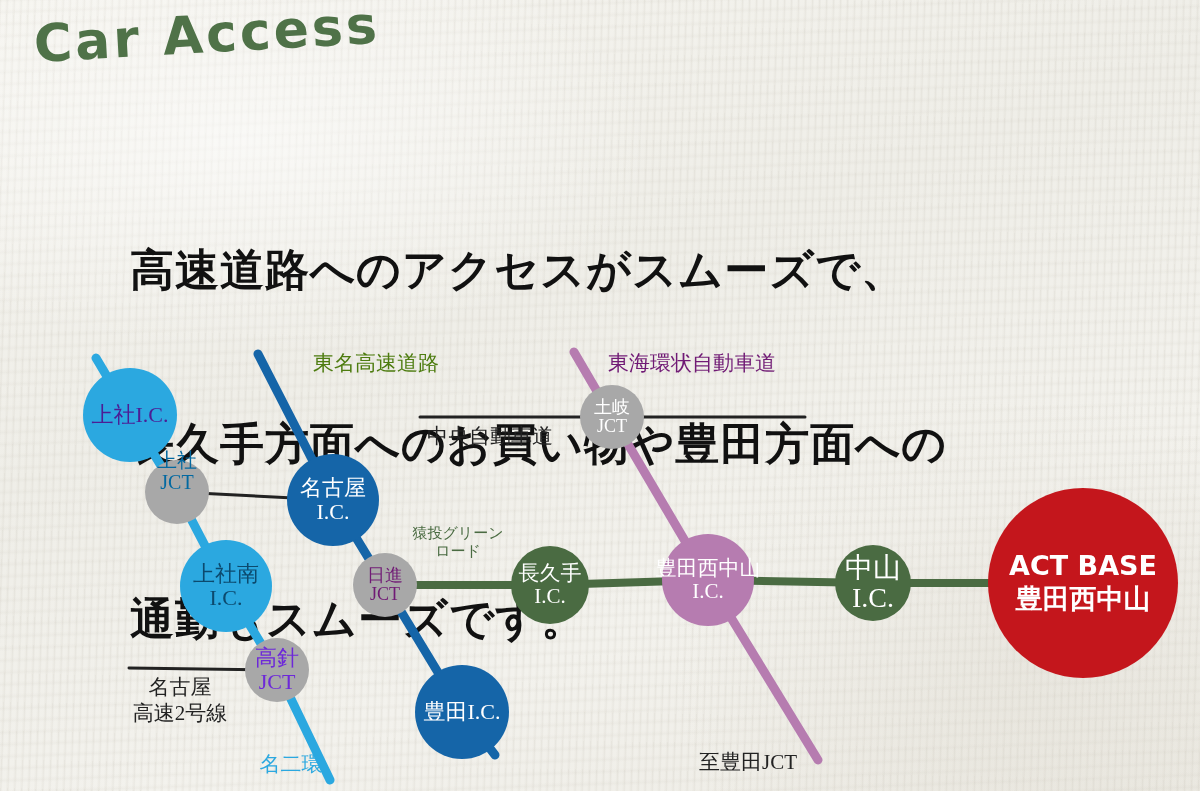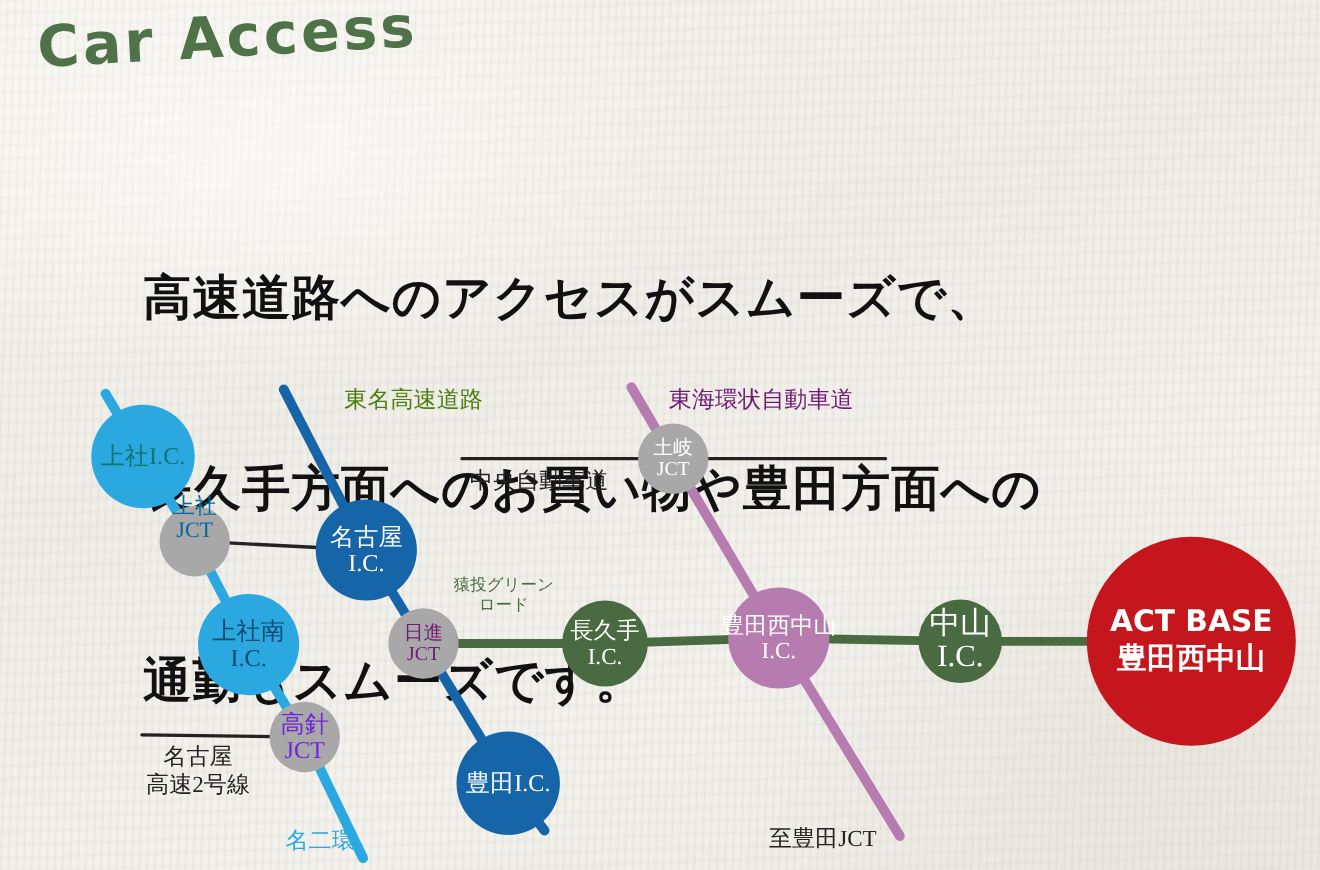--- a/index.html
+++ b/index.html
@@ -122,21 +122,21 @@
       <circle cx="462" cy="712" r="47" fill="#1565A8"></circle>
       <circle cx="612" cy="417" r="32" fill="#A8A8A8"></circle>
       <circle cx="550" cy="585" r="39" fill="#4A6B42"></circle>
       <circle cx="708" cy="580" r="46" fill="#B67CB0"></circle>
       <circle cx="873" cy="583" r="38" fill="#4A6B42"></circle>
       <circle cx="1083" cy="583" r="95" fill="#C4161C"></circle>
     </g>
 </svg>
 
 <div id="node-labels">
-    <div class="node-label" style="left: 130px; top: 415px; font-size: 22px; color: #0f766e;">上社I.C.</div>
+    <div class="node-label" style="left: 130px; top: 415px; font-size: 22px; color: #4c1d95;">上社I.C.</div>
     <div class="node-label" style="left: 177px; top: 472px; font-size: 20px; color: #0369a1;">上社
 JCT</div>
     <div class="node-label" style="left: 226px; top: 586px; font-size: 22px; color: #0c4a6e;">上社南
 I.C.</div>
     <div class="node-label" style="left: 277px; top: 670px; font-size: 22px; color: #6d28d9;">高針
 JCT</div>
     <div class="node-label" style="left: 333px; top: 500px; font-size: 22px; color: rgb(255, 255, 255);">名古屋
 I.C.</div>
     <div class="node-label" style="left: 385px; top: 585px; font-size: 18px; color: #701a75;">日進
 JCT</div>

